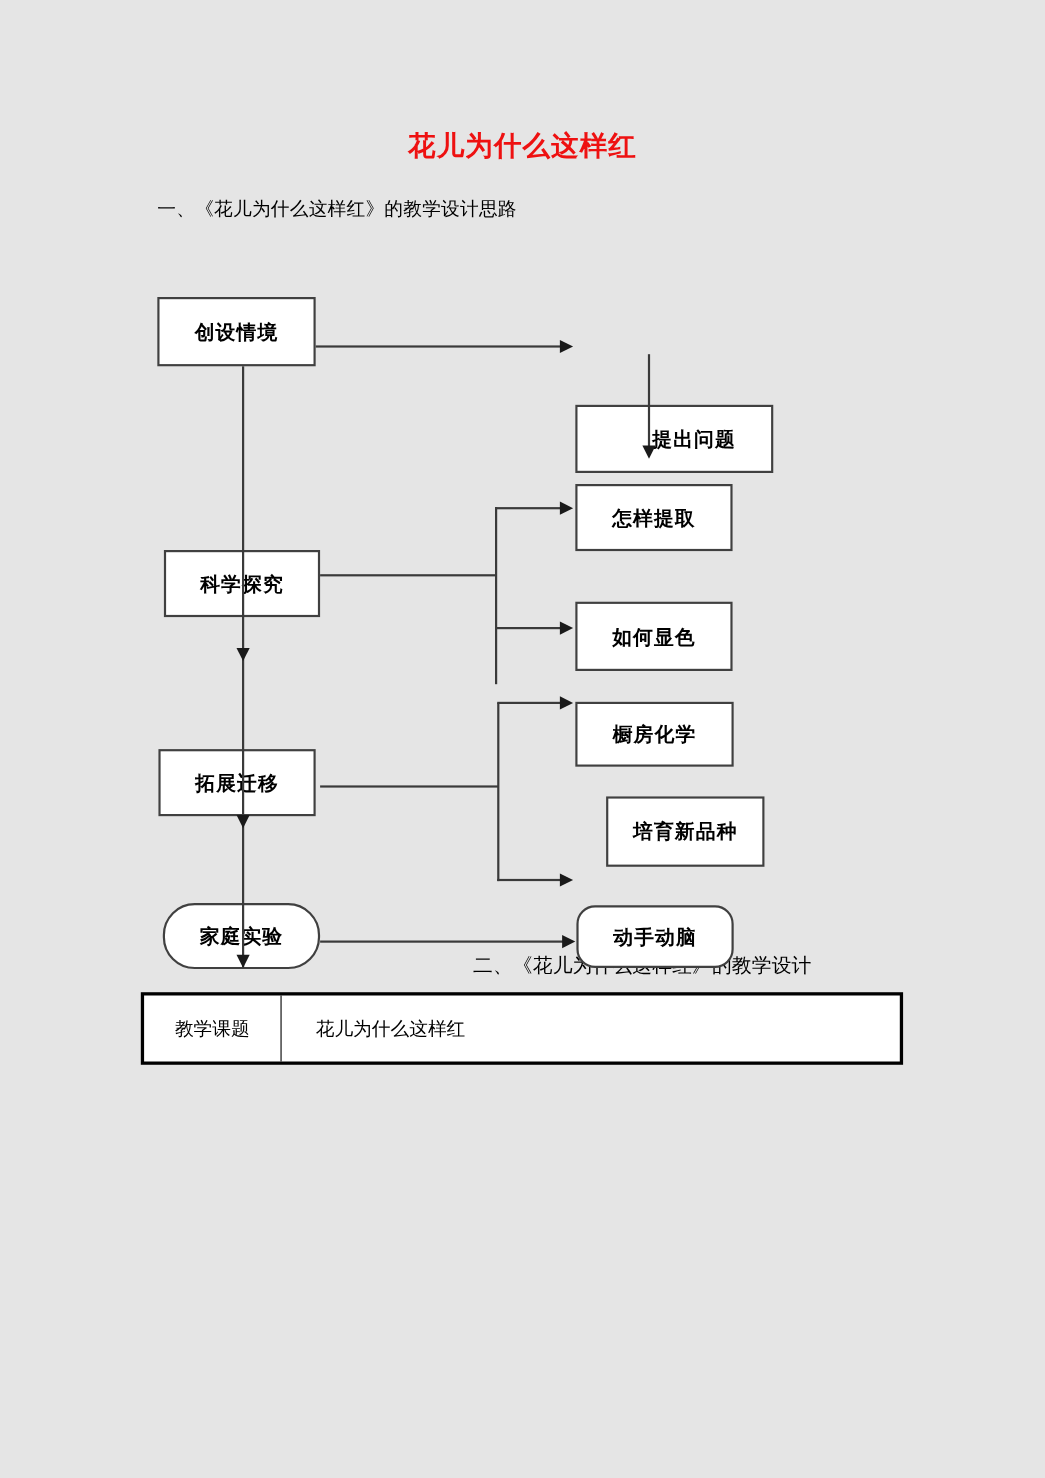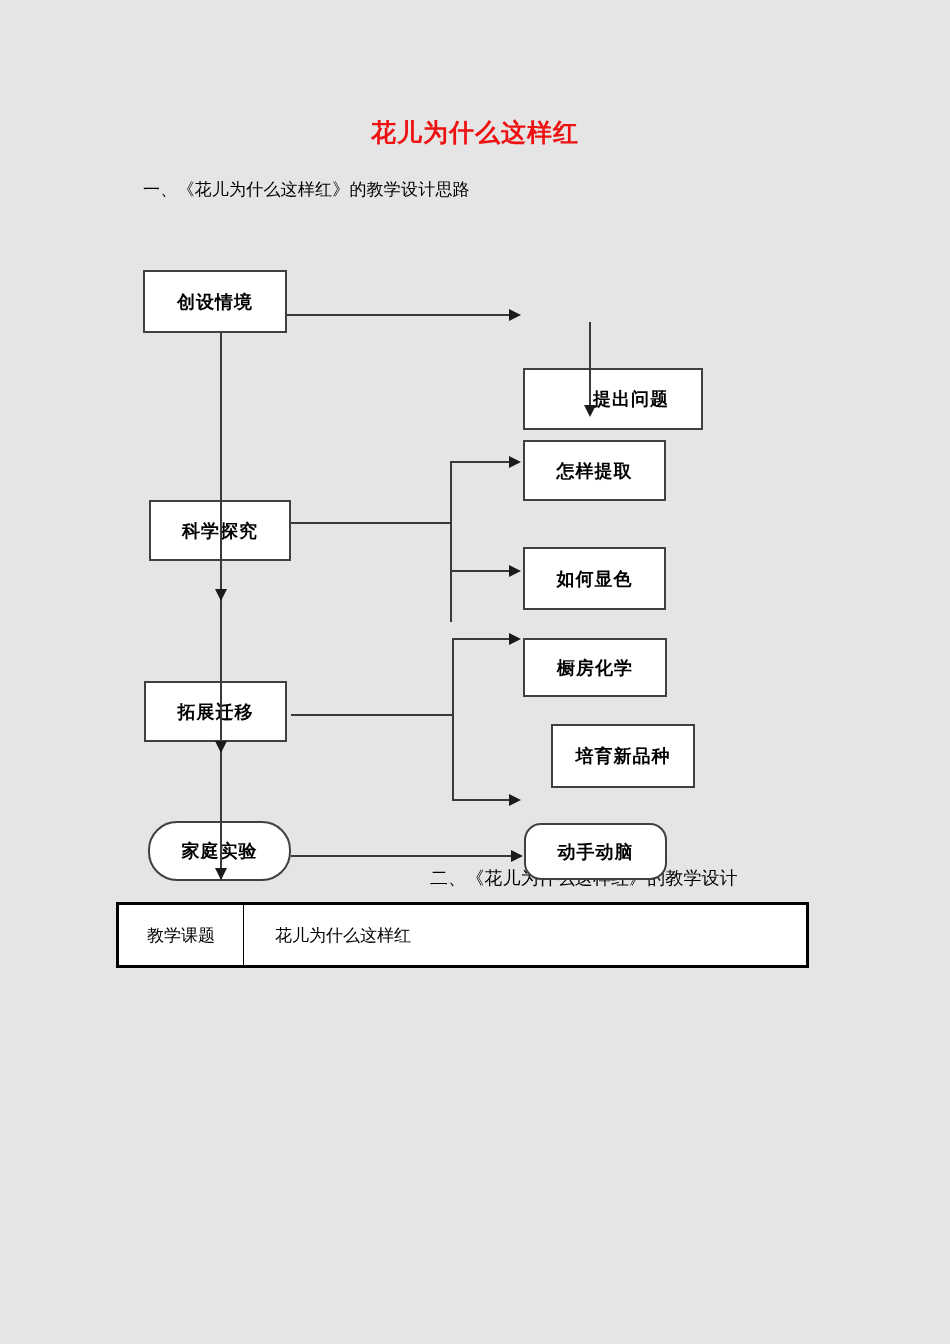--- a/index.html
+++ b/index.html
@@ -62,21 +62,21 @@
   .a-d3  { left:215px; top:868px; }
   .a-dtc { left:584px; top:405px; }
   .a-r1    { left:509px; top:309px; }
   .a-b1top { left:509px; top:456px; }
   .a-b1bot { left:509px; top:565px; }
   .a-b2top { left:509px; top:633px; }
   .a-b2bot { left:509px; top:794px; }
   .a-r2    { left:511px; top:850px; }
   
   #topic-table {
-    position:absolute; left:116px; top:902px; width:687px; height:60px;
+    position:absolute; left:128px; top:902px; width:687px; height:60px;
     border:3px solid #000; display:flex; z-index:2; background:#fff;
   }
   #topic-table .c1 {
     width:124px; border-right:1px solid #000; display:flex;
     align-items:center; justify-content:center; font-size:17px;
   }
   #topic-table .c2 {
     flex:1; display:flex; align-items:center; padding-left:31px; font-size:17px;
   }
 </style>

